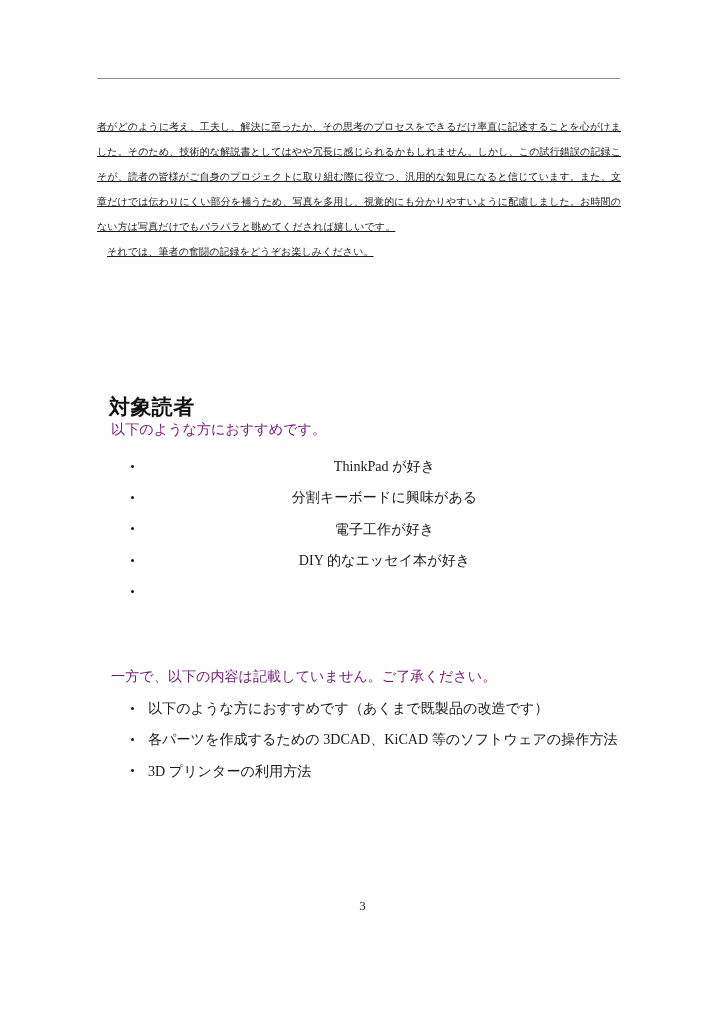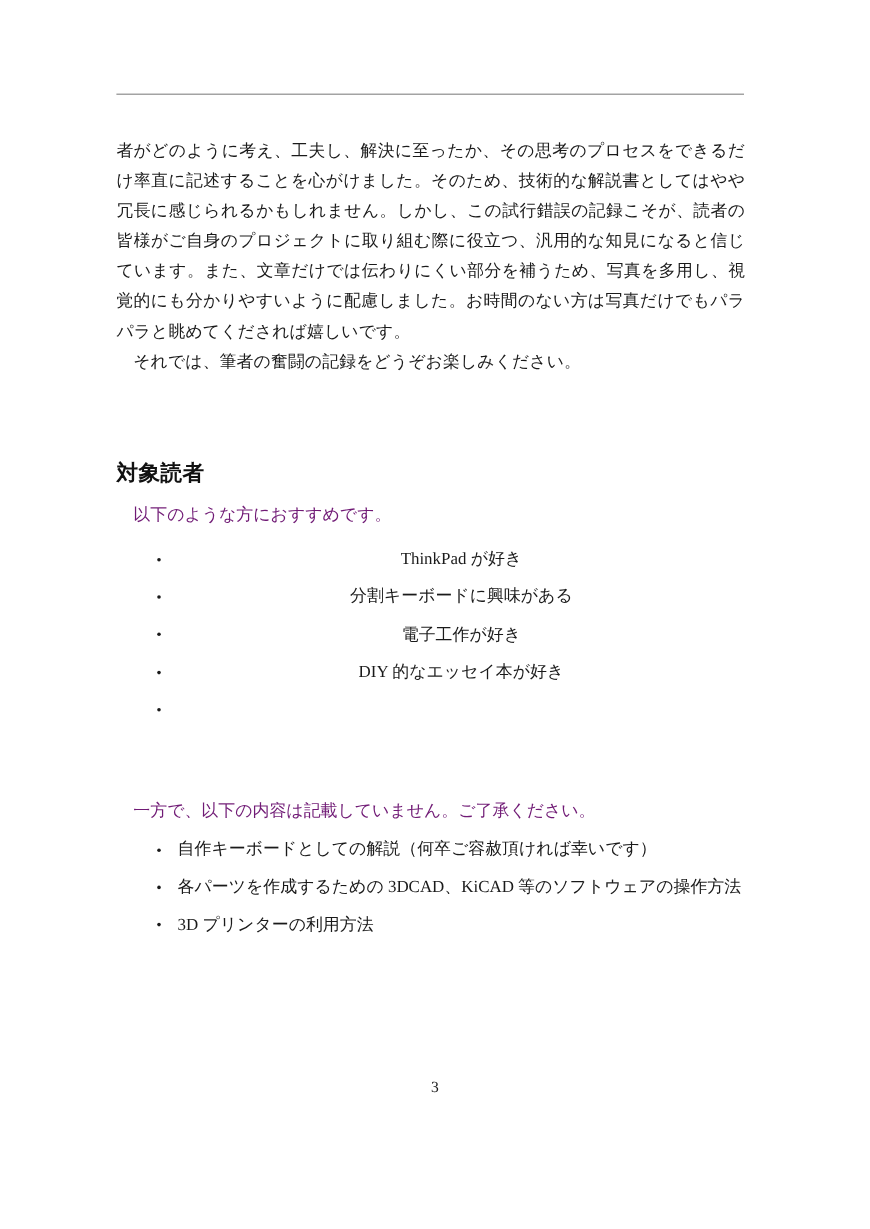--- a/index.html
+++ b/index.html
@@ -32,43 +32,44 @@
   
   .body-col {
     position: absolute;
     left: 97px;
     top: 114px;
     width: 524px;
   }
 
   .para {
     margin: 0;
-    font-size: 14px;
+    font-size: 10px;
     line-height: 25.1px;
     text-align: justify;
     text-justify: inter-character;
     letter-spacing: 0.01em;
     color: #1a1a1a;
+    text-decoration: underline;
   }
   .para.indent {
     text-indent: 1em;
   }
   .para + .para {
     margin-top: 0;
   }
 
   
   .section-heading {
     position: absolute;
     left: 97px;
     top: 383px;
-    margin: 0;
+    margin: 12px;
     font-family: "DejaVu Sans", "Liberation Sans", sans-serif;
     font-weight: bold;
-    font-size: 18px;
+    font-size: 21px;
     line-height: 24px;
     letter-spacing: 0.02em;
     color: #111111;
   }
 
   
   .lead-in {
     position: absolute;
     left: 97px;
     margin: 0;
@@ -160,21 +161,21 @@
     <li>
       <span class="bullet-dot"></span>
     </li>
   </ul>
 
   <p class="lead-in second">一方で、以下の内容は記載していません。ご了承ください。</p>
 
   <ul class="bullets second">
     <li>
       <span class="bullet-dot"></span>
-      <span>自作キーボードとしての解説（何卒ご容赦頂ければ幸いです）</span>
+      <span>以下のような方におすすめです（あくまで既製品の改造です）</span>
     </li>
     <li>
       <span class="bullet-dot"></span>
       <span>各パーツを作成するための 3DCAD、KiCAD 等のソフトウェアの操作方法</span>
     </li>
     <li>
       <span class="bullet-dot"></span>
       <span>3D プリンターの利用方法</span>
     </li>
   </ul>

